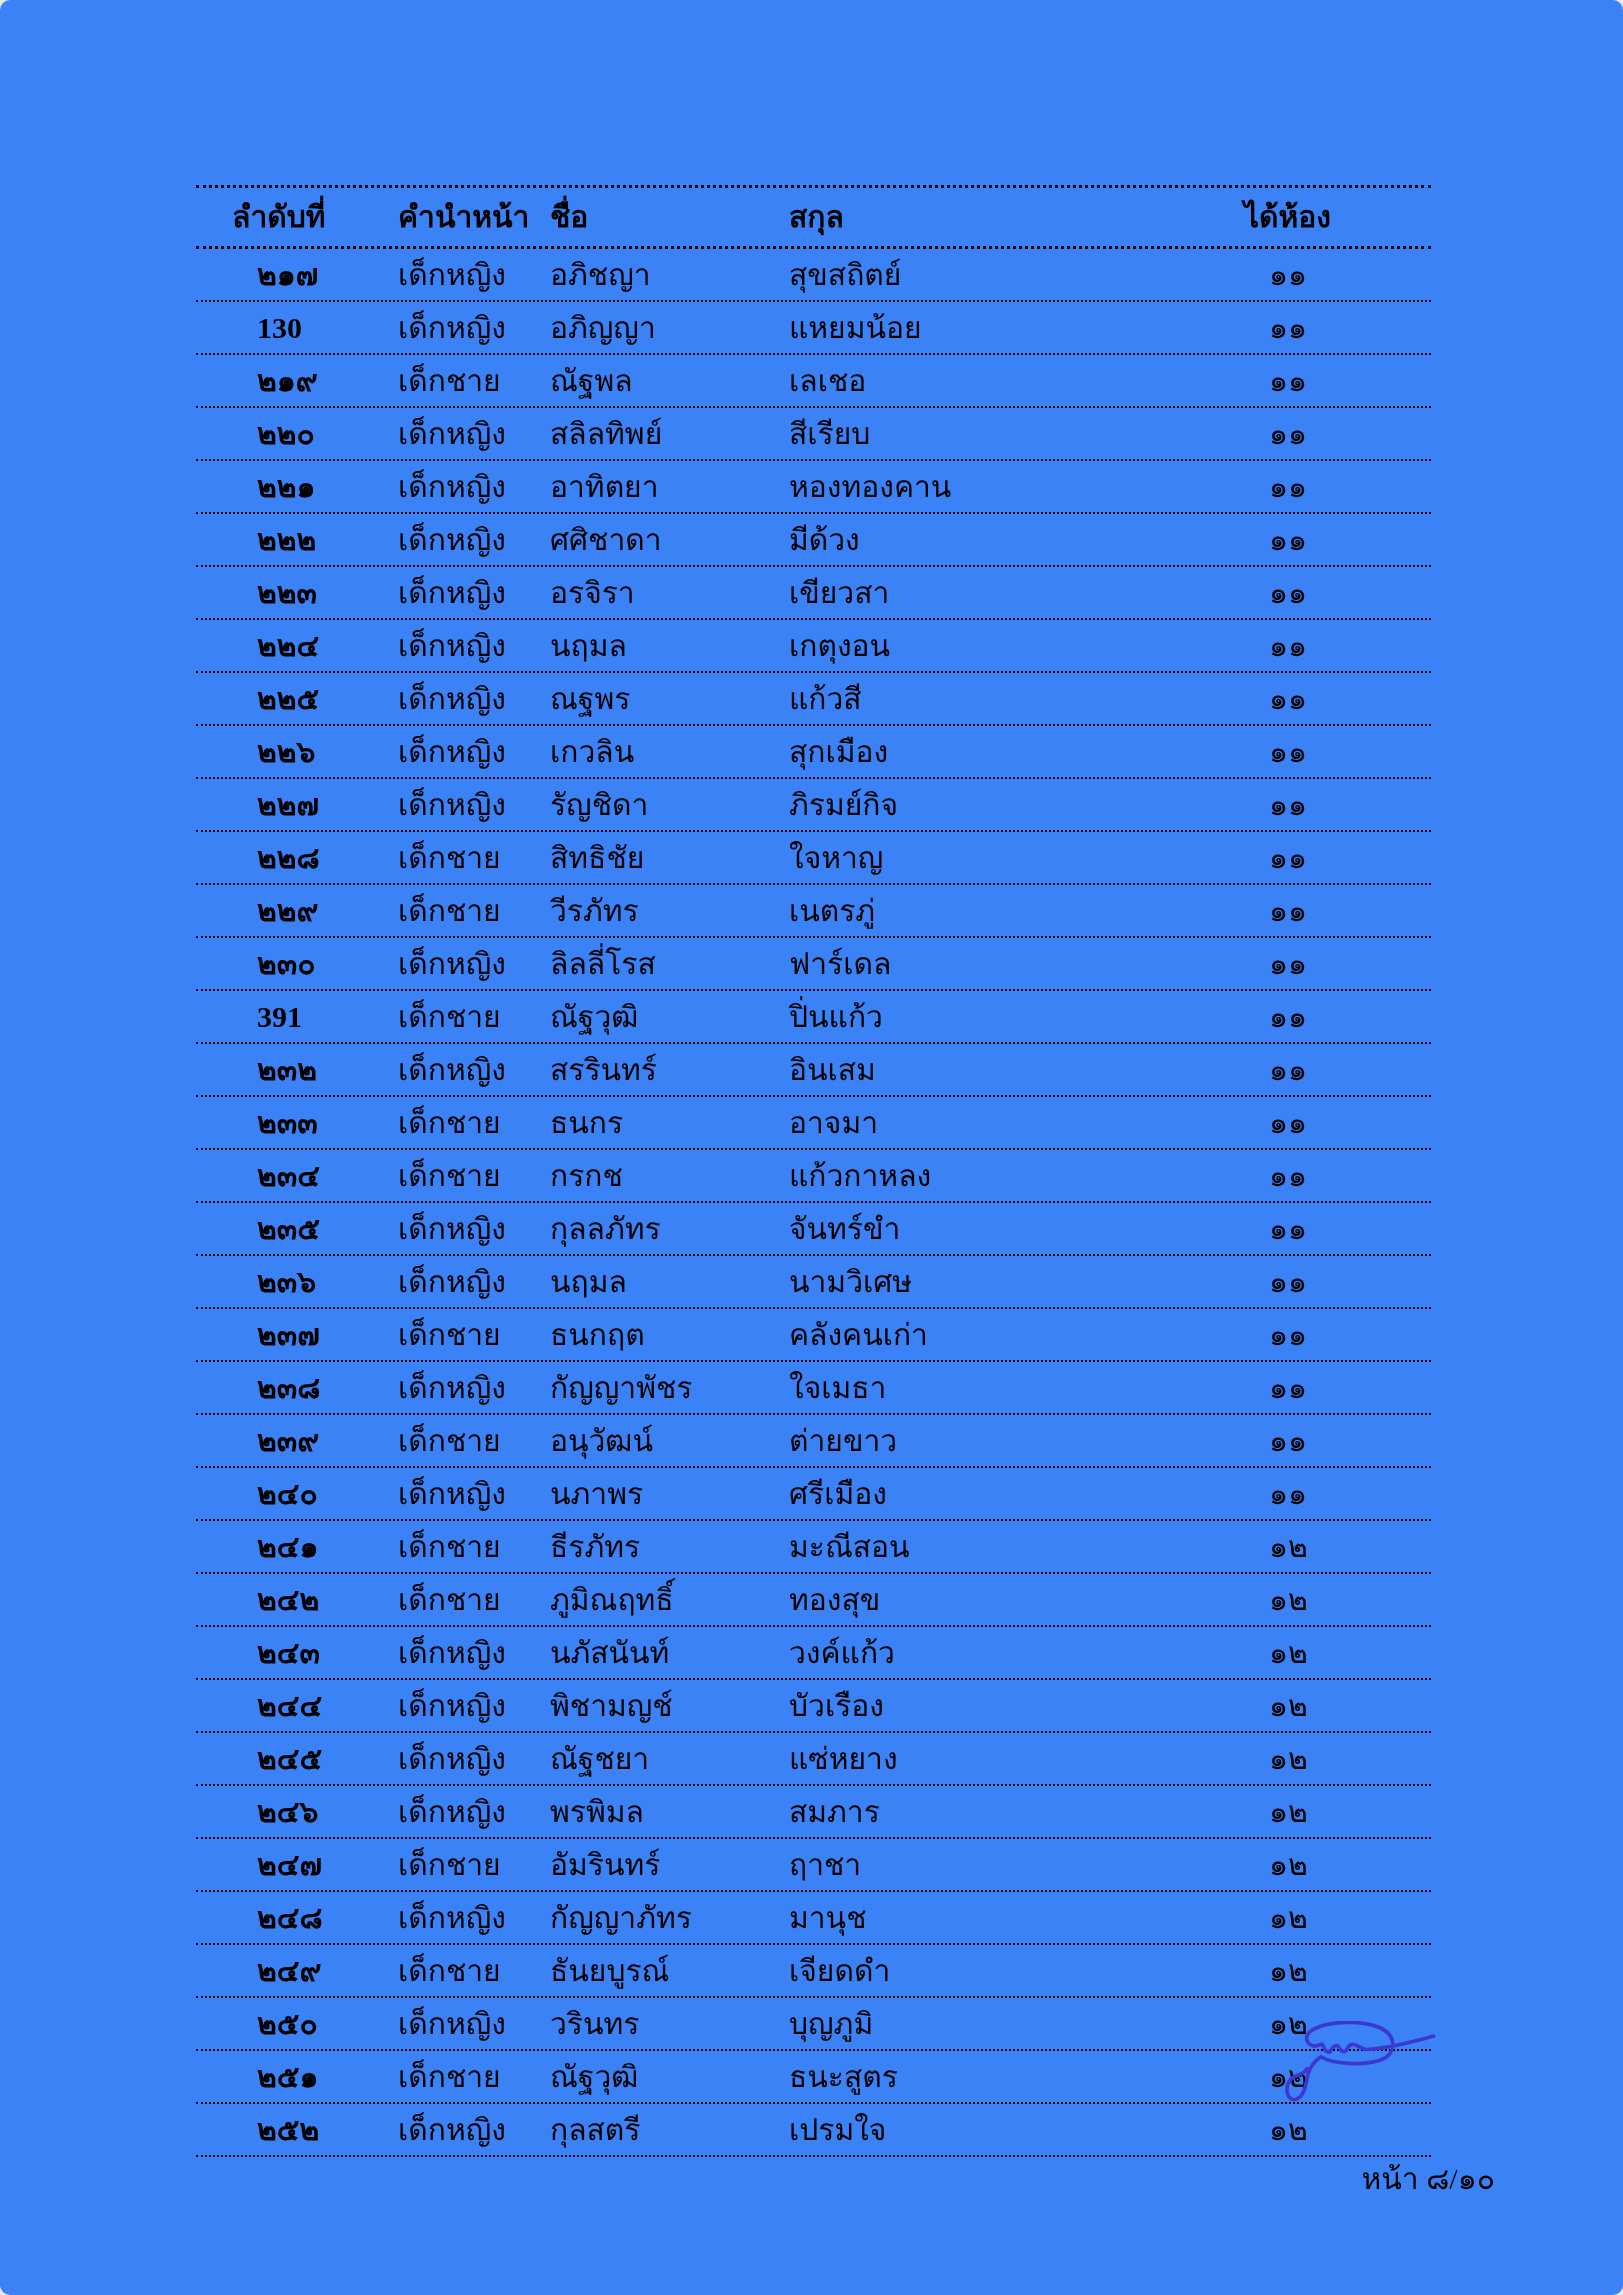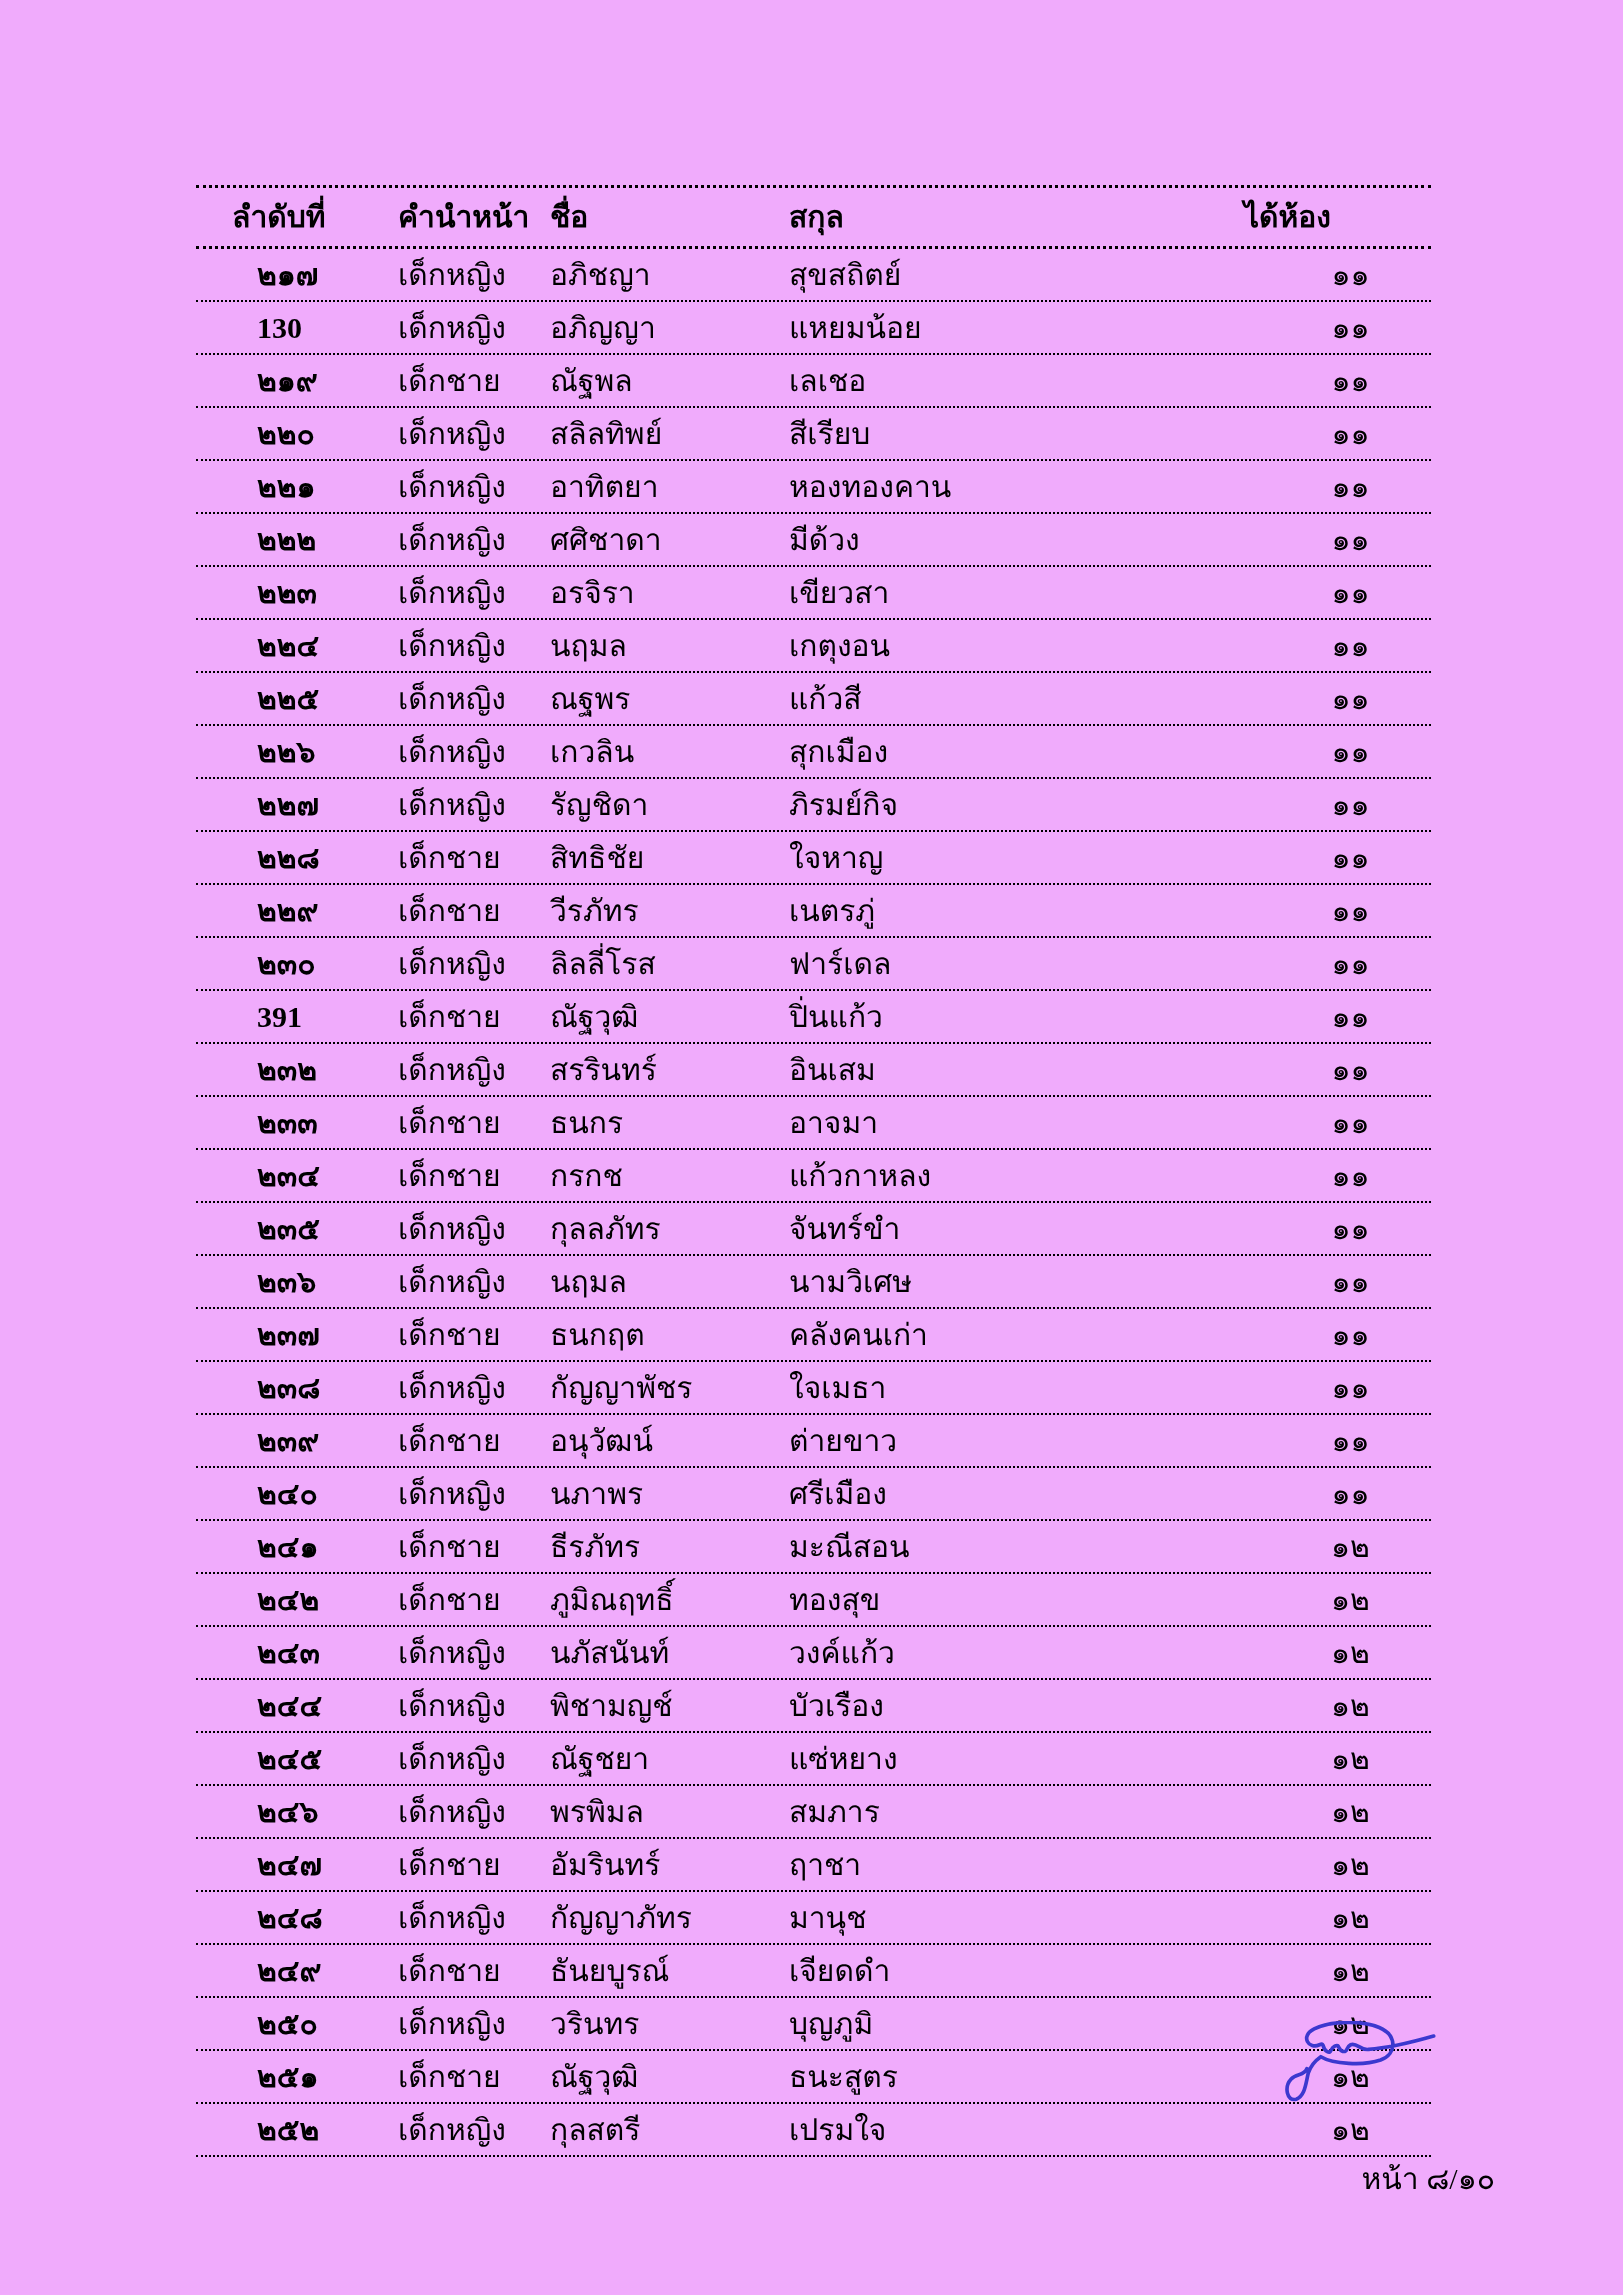--- a/index.html
+++ b/index.html
@@ -1,22 +1,23 @@
 <!DOCTYPE html>
 <html style="font-size:10.5px"><head>
 <meta charset="utf-8">
 <style>
   html,body{margin:0;padding:0;background:#e8e8e8;}
   .page{
     position:relative;
     width:1623px;height:2295px;
-    background:#f0abfc;
+    background:#3b82f6;
     font-family:"Liberation Serif", serif;
     color:#000;
     overflow:hidden;
+    border-radius:10px;
   }
   .tbl{
     position:absolute;
     left:196px;top:185px;width:1235px;
     border-top:3.3px dotted #000;
   }
   .thead{
     display:grid;
     grid-template-columns:166px 152px 239px 455px 188px;
     padding-left:36px;
@@ -30,21 +31,21 @@
     padding-left:36px;
     height:51px;line-height:51px;
     border-bottom:2.6px dotted #000;
   }
   .cell{
     font-size:30px;
     white-space:nowrap;
     overflow:visible;
   }
   .trow .cell.no{padding-left:25px;font-weight:bold;}
-  .trow .cell.room{padding-left:25px;text-align:center;}
+  .trow .cell.room{padding-left:25px;}
   .footer{
     position:absolute;
     top:2155px;right:128px;
     font-size:30px;
     white-space:nowrap;
     margin-left:48px;
   }
   .sig{
     position:absolute;
     left:1281px;top:2021px;

